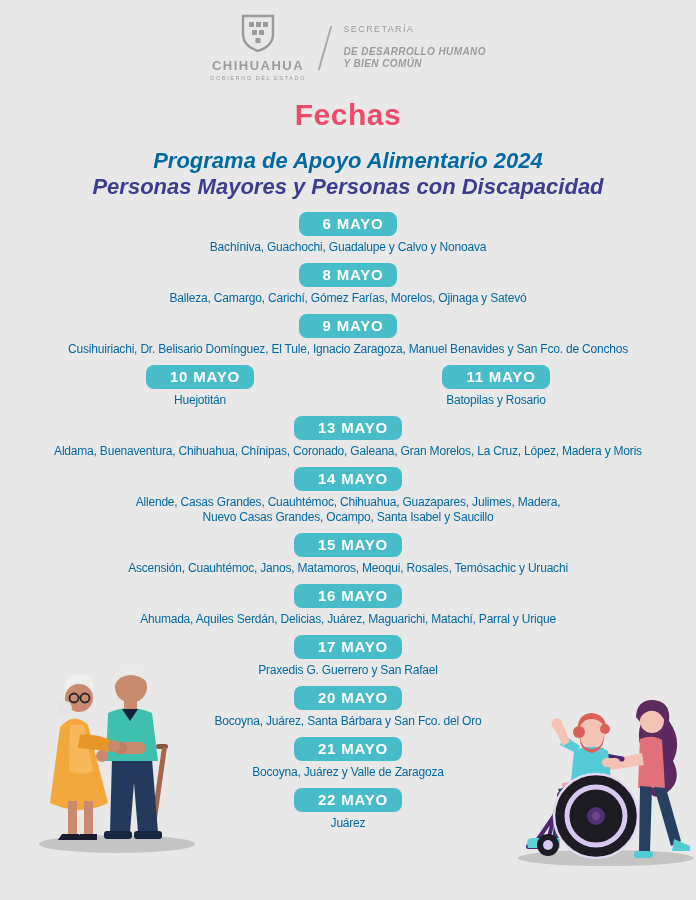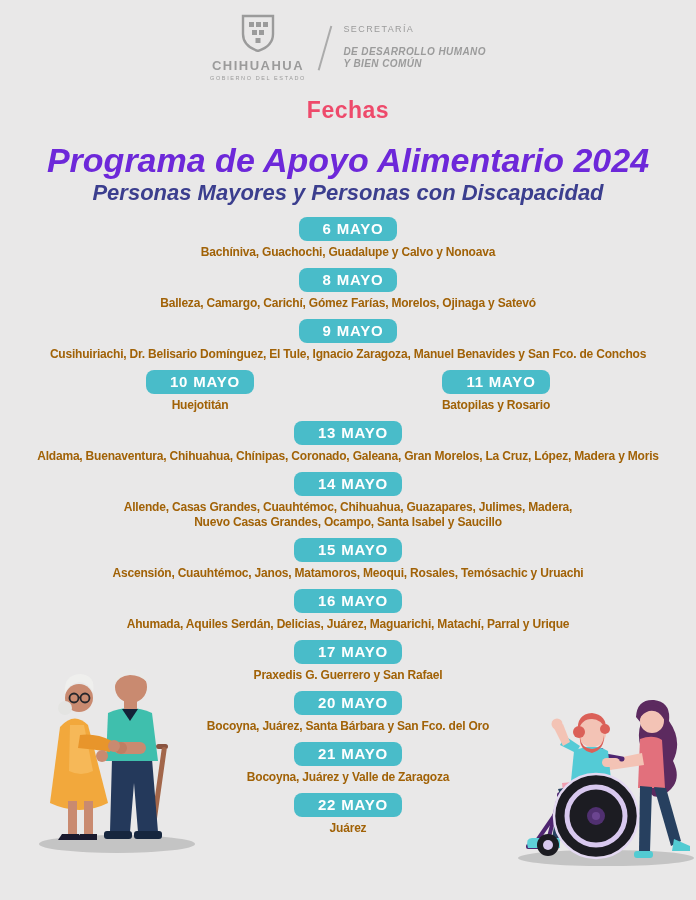--- a/index.html
+++ b/index.html
@@ -11,30 +11,30 @@
   .logo-block{display:flex;flex-direction:column;align-items:center;color:#9B9B9B;}
   .logo-name{font-size:13px;font-weight:bold;letter-spacing:1.5px;margin-top:2px;}
   .logo-sub{font-size:5.5px;letter-spacing:1.6px;margin-top:2px;}
   .hdr-divider{width:1.5px;height:46px;background:#ABABAB;transform:rotate(16deg);margin:0 2px;}
   .secretariat{color:#9B9B9B;line-height:1.25;}
   .sec-l1{font-size:9px;letter-spacing:1.4px;margin-bottom:10px;}
   .sec-l2,.sec-l3{font-size:10px;font-weight:bold;font-style:italic;letter-spacing:0.4px;}
 
   
   .titles{text-align:center;margin-top:8px;line-height:1.12;}
-  .title-heading{font-size:23px;font-weight:bold;color:#EE4A6B;margin:17px;letter-spacing:0.5px;}
-  .title-program{font-size:34px;font-weight:bold;font-style:italic;color:#6d28d9;margin:0;}
+  .title-heading{font-size:30px;font-weight:bold;color:#EE4A6B;margin:17px;letter-spacing:0.5px;}
+  .title-program{font-size:22px;font-weight:bold;font-style:italic;color:#0369a1;margin:0;}
   .title-audience{font-size:22px;font-weight:bold;font-style:italic;color:#3B3E8E;margin:2px 0 0 0;}
 
   
   .schedule{display:flex;flex-direction:column;align-items:center;gap:8px;margin-top:12px;}
   .entry{display:flex;flex-direction:column;align-items:center;}
   .badge{background:#49BCC9;color:#FFFFFF;font-weight:bold;font-size:15px;letter-spacing:0.8px;
          padding:3px 14px 4px 24px;border-radius:8px 8px 8px 8px;margin-bottom:4px;}
-  .munis{color:#a16207;font-weight:bold;font-size:12px;letter-spacing:-0.2px;text-align:center;line-height:15px;}
+  .munis{color:#0369a1;font-weight:normal;font-size:12px;letter-spacing:-0.2px;text-align:center;line-height:15px;}
   .munis div{white-space:nowrap;}
   .entry-row{display:flex;width:592px;align-items:center;}
   .entry-row .entry{flex:1;}
 
   
   .illus{position:absolute;}
   .illus-left{left:22px;bottom:40px;}
   .illus-right{right:2px;bottom:26px;}
 </style>
 </head>

